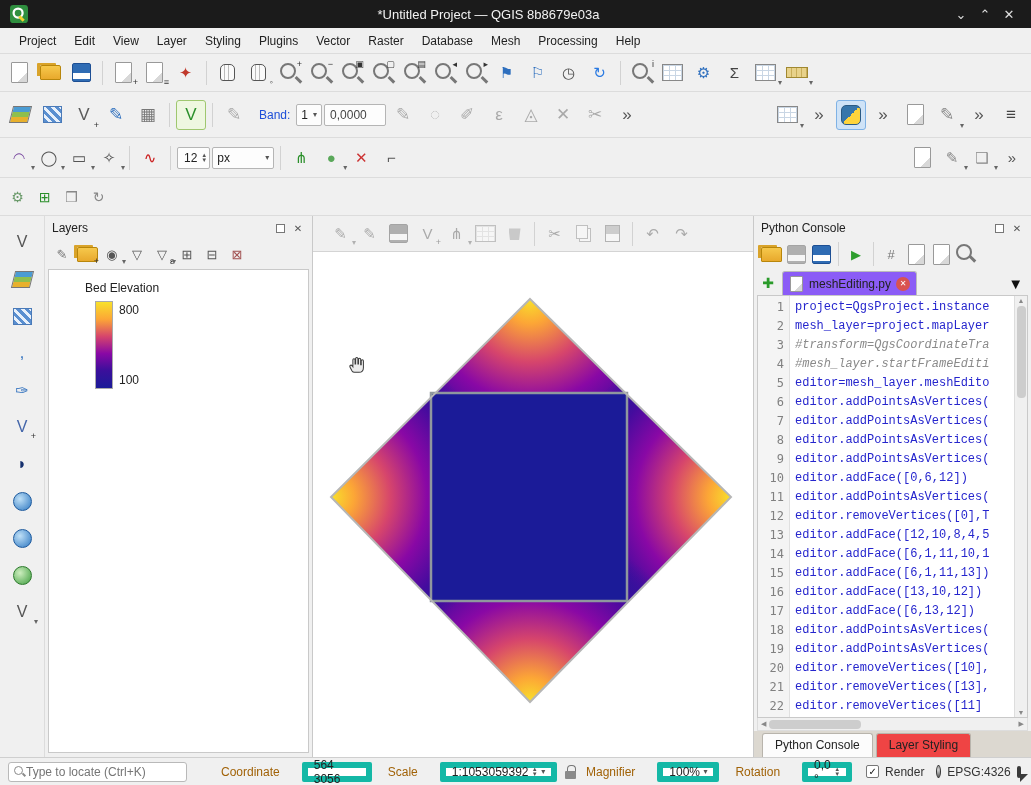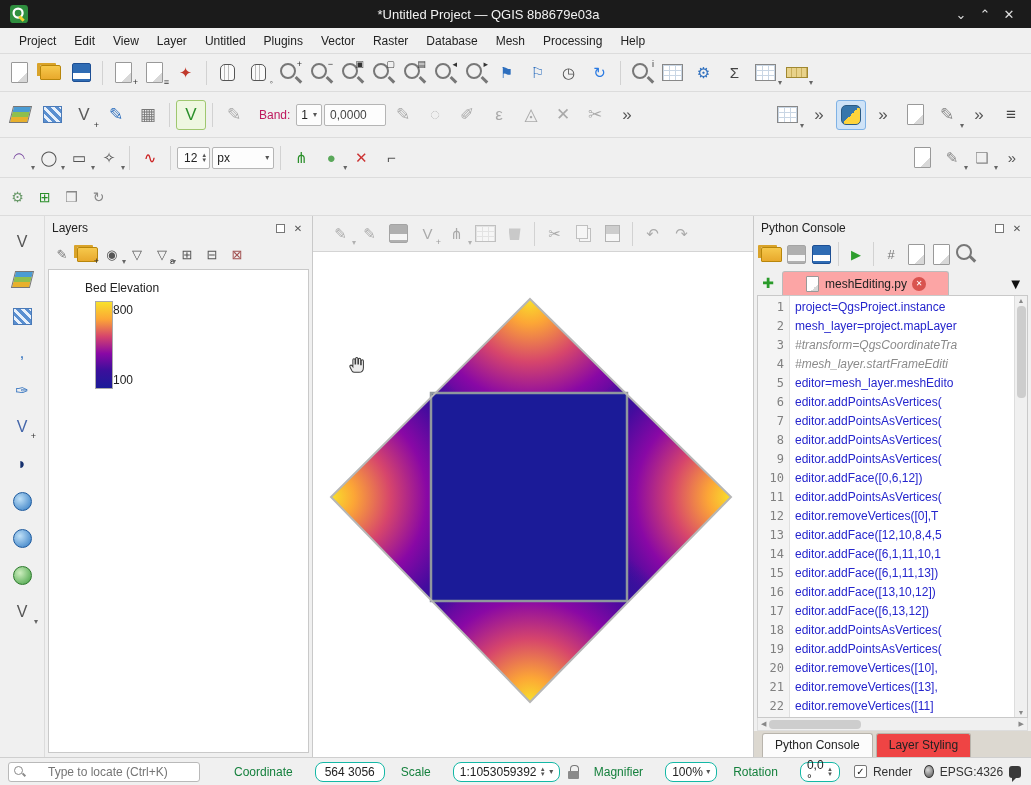--- a/index.html
+++ b/index.html
@@ -28,21 +28,21 @@
   .tbi{width:28px;height:28px;display:inline-flex;align-items:center;justify-content:center;font-size:15px;color:#555;position:relative;border-radius:3px;flex:0 0 auto;}
   #tb1 .tbi{width:29px;height:29px;}
   #tb2 .tbi{width:30px;height:30px;font-size:17px;}
   #tb4 .tbi{width:25px;height:25px;font-size:14px;}
   .tbi.gray{filter:grayscale(1);opacity:.45;}
   .tbi.act{background:#cfe3f7;border:1px solid #7fb2e5;}
   .tbi.act-g{background:#eef7e0;border:1px solid #9fc76f;}
   .tbi .sub{position:absolute;right:0;bottom:0;font-size:9px;font-style:normal;color:#333;line-height:1;}
   .tbi .ddm{position:absolute;right:-2px;bottom:0;font-size:8px;font-style:normal;color:#666;}
   .sep{width:1px;height:24px;background:#d2d2d2;margin:0 4px;flex:0 0 auto;}
-  .lbl{color:#be185d;margin:0 4px 0 8px;}
+  .lbl{color:#1d4ed8;margin:0 4px 0 8px;}
 
   
   .ic-page::before{content:"";width:15px;height:19px;background:linear-gradient(135deg,#fff 72%,#d8d8d8 72%);border:1px solid #999;border-radius:1px;}
   .ic-folder::before{content:"";width:19px;height:13px;background:linear-gradient(#f6c84c,#e8a92c);border:1px solid #b8860b;border-radius:2px 2px 1px 1px;box-shadow:-4px -3px 0 -1px #d9a32a;}
   .ic-floppy::before{content:"";width:17px;height:17px;border-radius:2px;border:1px solid #1d4f94;background:linear-gradient(180deg,#2f6cb4 0 52%,#ffffff 52% 86%,#2f6cb4 86%);}
   .ic-mag{color:#777;}
   .ic-mag::before{content:"";width:12px;height:12px;border:2px solid #777;border-radius:50%;margin:-4px 0 0 -4px;}
   .ic-mag::after{content:"";position:absolute;width:2.5px;height:8px;background:#777;right:5px;bottom:3px;transform:rotate(-45deg);}
   .ic-mag .sub{right:2px;top:2px;bottom:auto;}
   .ic-table::before{content:"";width:19px;height:15px;border:1px solid #888;background-color:#fff;background-image:linear-gradient(#c9d6e4 1px,transparent 1px),linear-gradient(90deg,#c9d6e4 1px,transparent 1px);background-size:6px 5px;}
@@ -81,62 +81,62 @@
 
   .layer-row{height:22px;display:flex;align-items:center;gap:5px;background:#45a8e8;padding:0 3px 0 6px;margin-top:2px;}
   .cb{width:13px;height:13px;background:#fff;border:1px solid #777;display:inline-flex;align-items:center;justify-content:center;font-size:10px;color:#111;border-radius:2px;flex:0 0 auto;}
   .cb.checked::before{content:"✓";}
   .layer-row .tbi{width:18px;height:18px;}
   .layer-row .ic-mesh::before{width:15px;height:13px;}
   .lname{flex:1;color:#10273f;text-decoration:underline;}
   .badge{width:16px;height:16px;background:#fff;border:1px solid #bbb;border-radius:2px;color:#2e6fbe;font-weight:bold;text-align:center;line-height:15px;font-size:12px;}
   .legend{padding:11px 0 0 36px;}
   .legend-title{color:#222;margin-bottom:6px;}
-  .legend-body{display:flex;margin-left:10px;}
+  .legend-body{display:flex;gap:6px;margin-left:10px;}
   .rampbar{width:18px;height:88px;border:1px solid #aaa;}
   .ramp-labels{display:flex;flex-direction:column;justify-content:space-between;padding:2px 0;color:#222;}
 
   .canvas-col{flex:1;display:flex;flex-direction:column;min-width:0;}
   .canvas-tb{height:36px;background:#f0f0f0;border-bottom:1px solid #d4d4d4;display:flex;align-items:center;gap:2px;padding-left:14px;flex:0 0 auto;}
   .canvas-tb .tbi{width:27px;height:27px;}
   .map{flex:1;background:#ffffff;position:relative;overflow:hidden;}
   .map svg.mesh{width:100%;height:100%;display:block;}
   .handcur{position:absolute;left:33px;top:102px;width:22px;height:22px;}
 
   .right-col{width:278px;border-left:1px solid #c9c9c9;display:flex;flex-direction:column;background:#f0f0f0;flex:0 0 auto;}
   .tabrow{height:27px;display:flex;align-items:flex-end;padding:0 4px;gap:4px;flex:0 0 auto;}
   .plusbtn{width:20px;height:20px;display:inline-flex;align-items:center;justify-content:center;color:#2a9b2a;font-size:14px;margin-bottom:2px;}
-  .etab{height:24px;background:#fca5a5;border:1px solid #bbb;border-bottom:none;border-radius:3px 3px 0 0;display:flex;align-items:center;gap:5px;padding:0 22px;}
+  .etab{height:24px;background:#8b5cf6;border:1px solid #bbb;border-bottom:none;border-radius:3px 3px 0 0;display:flex;align-items:center;gap:5px;padding:0 6px;}
   .etab .tbi{width:15px;height:17px;}
   .etab .ic-page::before{width:11px;height:14px;}
   .tclose{width:14px;height:14px;border-radius:50%;background:#d9534f;color:#fff;font-size:8px;display:inline-flex;align-items:center;justify-content:center;}
   .tabdd{color:#111;font-size:15px;padding:0 4px 3px 0;}
   .editor{flex:1;display:flex;background:#fff;border:1px solid #c9c9c9;margin:0 3px;overflow:hidden;min-height:0;}
   .gutter{width:32px;background:#f4f4f4;border-right:1px solid #e0e0e0;color:#808080;text-align:right;padding:2px 5px 0 0;font-family:"DejaVu Sans Mono",monospace;font-size:12px;line-height:19px;flex:0 0 auto;}
-  .codearea{flex:1;padding:2px 0 0 5px;font-family:Liberation Sans, sans-serif;font-size:12px;line-height:19px;color:#2525cd;white-space:pre;overflow:hidden;}
+  .codearea{flex:1;padding:2px 0 0 5px;font-family:Liberation Mono, monospace;font-size:12px;line-height:19px;color:#2525cd;white-space:pre;overflow:hidden;}
   .cl.cmt{color:#8a8a8a;font-style:italic;}
   .vscroll{width:13px;background:#f0f0f0;border-left:1px solid #ddd;display:flex;flex-direction:column;align-items:center;font-size:7px;color:#888;padding:1px 0;flex:0 0 auto;}
   .thumbv{width:9px;height:92px;background:#cdcdcd;border-radius:4px;margin-top:2px;}
   .vfill{flex:1;}
   .hscroll{height:13px;margin:0 3px;background:#f0f0f0;border:1px solid #ddd;border-top:none;display:flex;align-items:center;font-size:7px;color:#888;padding:0 3px;gap:3px;flex:0 0 auto;}
   .thumbh{width:92px;height:9px;background:#cdcdcd;border-radius:4px;}
   .hfill{flex:1;}
   .btabs{height:26px;display:flex;align-items:flex-end;padding:3px 4px 0 8px;gap:3px;background:#dcd8d0;flex:0 0 auto;}
   .btab{padding:4px 12px 5px 12px;background:#ef4444;border:1px solid #b8b4ac;border-bottom:none;border-radius:3px 3px 0 0;color:#222;}
   .btab.active{background:#fcfcfc;}
 
   
   .statusbar{height:28px;display:flex;align-items:center;gap:6px;padding:0 8px;background:#f0f0f0;border-top:1px solid #cfcfcf;color:#333;flex:0 0 auto;}
-  .search-box{width:192px;height:20px;background:#fff;border:1px solid #b9b9b9;border-radius:3px;display:flex;align-items:center;padding:0 5px;gap:23px;}
+  .search-box{width:192px;height:20px;background:#fff;border:1px solid #b9b9b9;border-radius:3px;display:flex;align-items:center;padding:0 5px;gap:1px;}
   .search-box input{border:none;flex:1;font-size:12px;color:#888;background:transparent;font-family:"Liberation Sans",sans-serif;}
   .mini-mag{width:11px;height:11px;position:relative;flex:0 0 auto;}
   .mini-mag::before{content:"";position:absolute;width:7px;height:7px;border:1.5px solid #8a8a8a;border-radius:50%;left:0;top:0;}
   .mini-mag::after{content:"";position:absolute;width:1.5px;height:4px;background:#8a8a8a;right:1px;bottom:0;transform:rotate(-45deg);}
-  .sfield{height:20px;background:#fff;border:1px solid #14b8a6;border-radius:8px;display:inline-flex;align-items:center;justify-content:center;padding:0 6px;color:#222;margin-left:16px;}
-  .st-label{color:#15803d;margin-left:10px;}
+  .sfield{height:20px;background:#fff;border:6px solid #14b8a6;border-radius:2px;display:inline-flex;align-items:center;justify-content:center;padding:0 6px;color:#222;margin-left:16px;}
+  .st-label{color:#a16207;margin-left:10px;}
   .ic-lock{width:11px;height:14px;position:relative;margin:0 2px;}
   .ic-lock::before{content:"";position:absolute;width:7px;height:7px;border:1.5px solid #777;border-bottom:none;border-radius:4px 4px 0 0;left:2px;top:0;}
   .ic-lock::after{content:"";position:absolute;width:11px;height:8px;background:#8a8a8a;bottom:0;left:0;border-radius:1px;}
   .mini-globe{width:13px;height:13px;border-radius:50%;background:radial-gradient(circle at 35% 35%,#d8d8d8,#555);border:1px solid #333;}
   .ic-bubble{width:17px;height:12px;background:#3a3a3a;border-radius:3px;position:relative;margin-right:2px;}
   .ic-bubble::after{content:"";position:absolute;left:3px;bottom:-4px;border:4px solid transparent;border-top-color:#3a3a3a;border-left-color:#3a3a3a;}
 </style>
 </head>
 <body>
 
@@ -154,21 +154,21 @@
     <span class="winbtn">⌄</span>
     <span class="winbtn">⌃</span>
     <span class="winbtn">✕</span>
   </div>
 
   <div class="menubar" id="menubar">
       <span class="menu-item">Project</span>
       <span class="menu-item">Edit</span>
       <span class="menu-item">View</span>
       <span class="menu-item">Layer</span>
-      <span class="menu-item">Untitled</span>
+      <span class="menu-item">Styling</span>
       <span class="menu-item">Plugins</span>
       <span class="menu-item">Vector</span>
       <span class="menu-item">Raster</span>
       <span class="menu-item">Database</span>
       <span class="menu-item">Mesh</span>
       <span class="menu-item">Processing</span>
       <span class="menu-item">Help</span>
     </div>
 
   <div class="tbrow" id="tb1">

